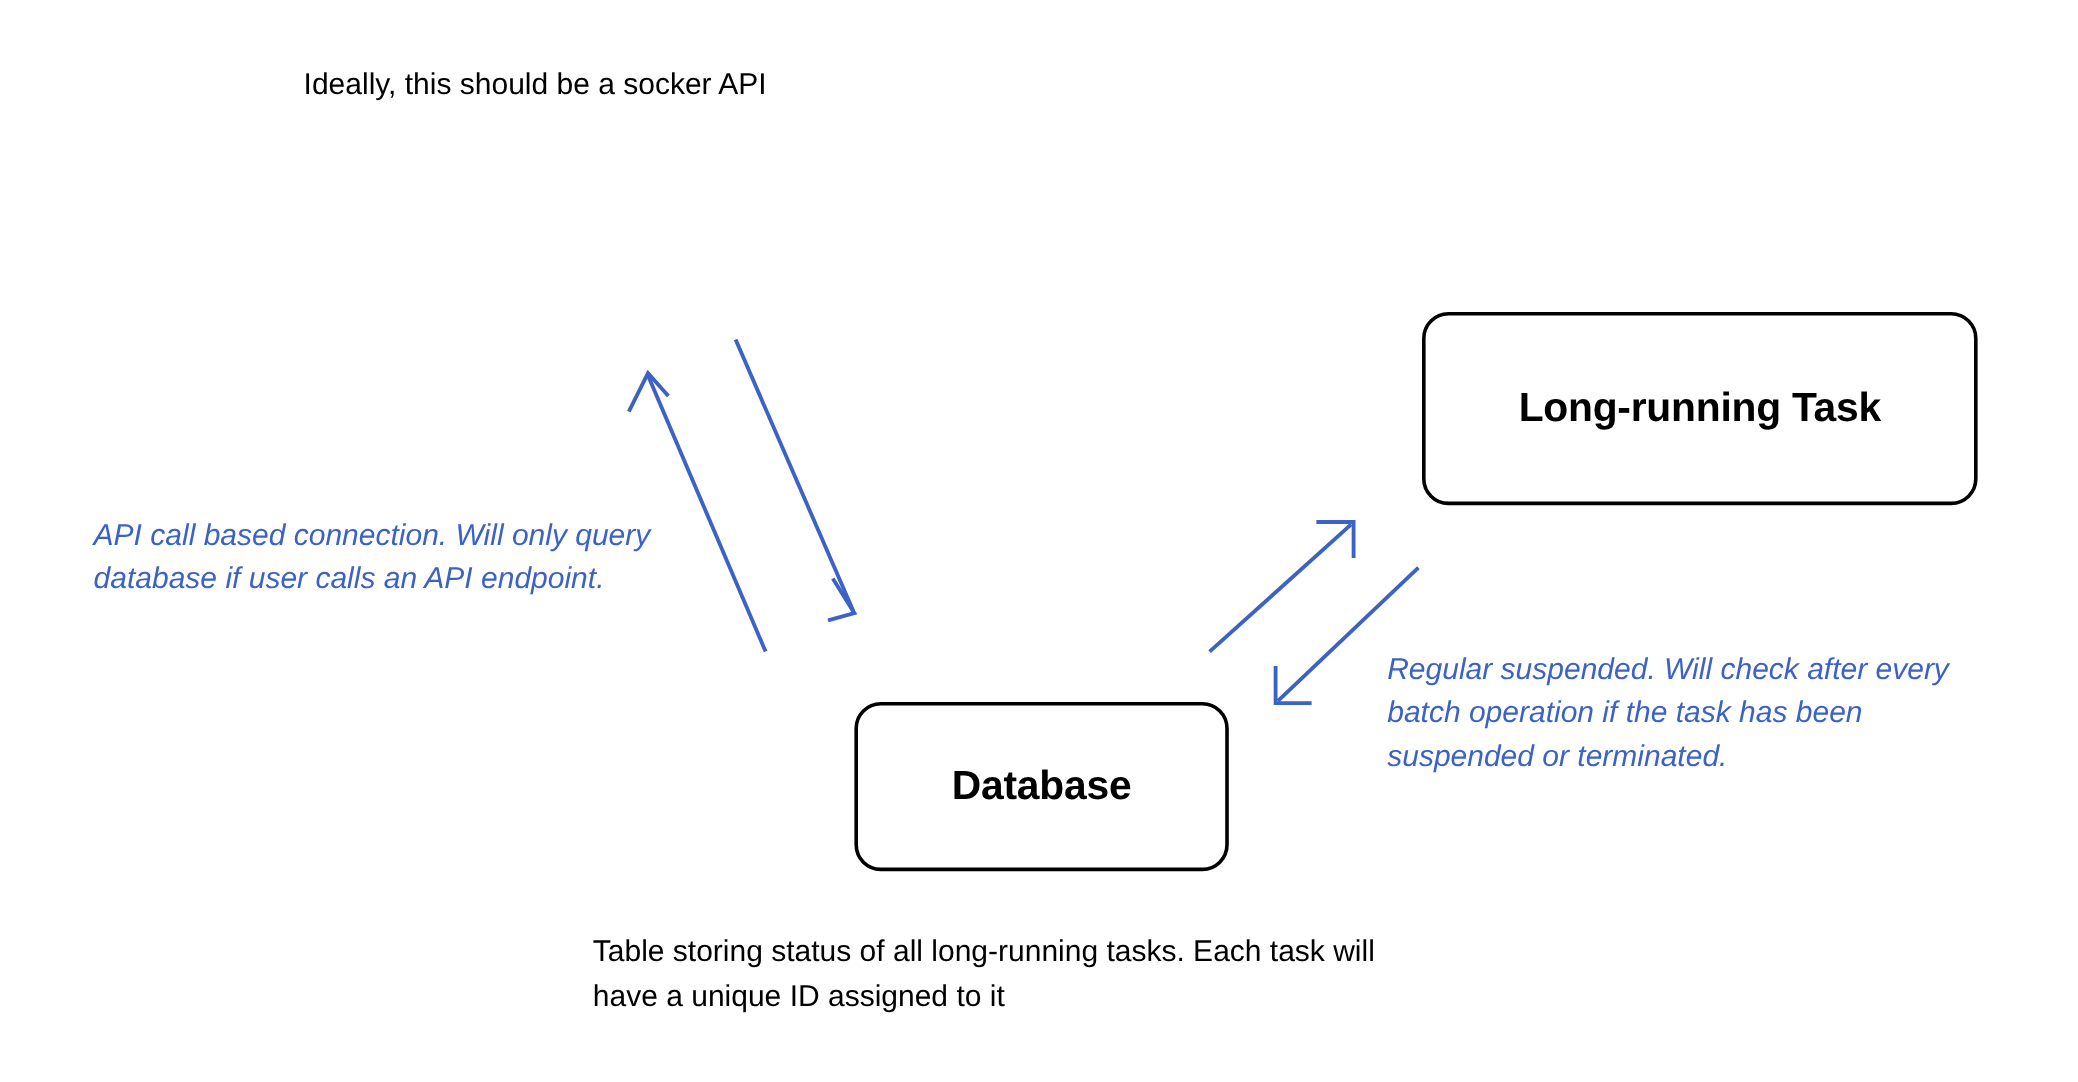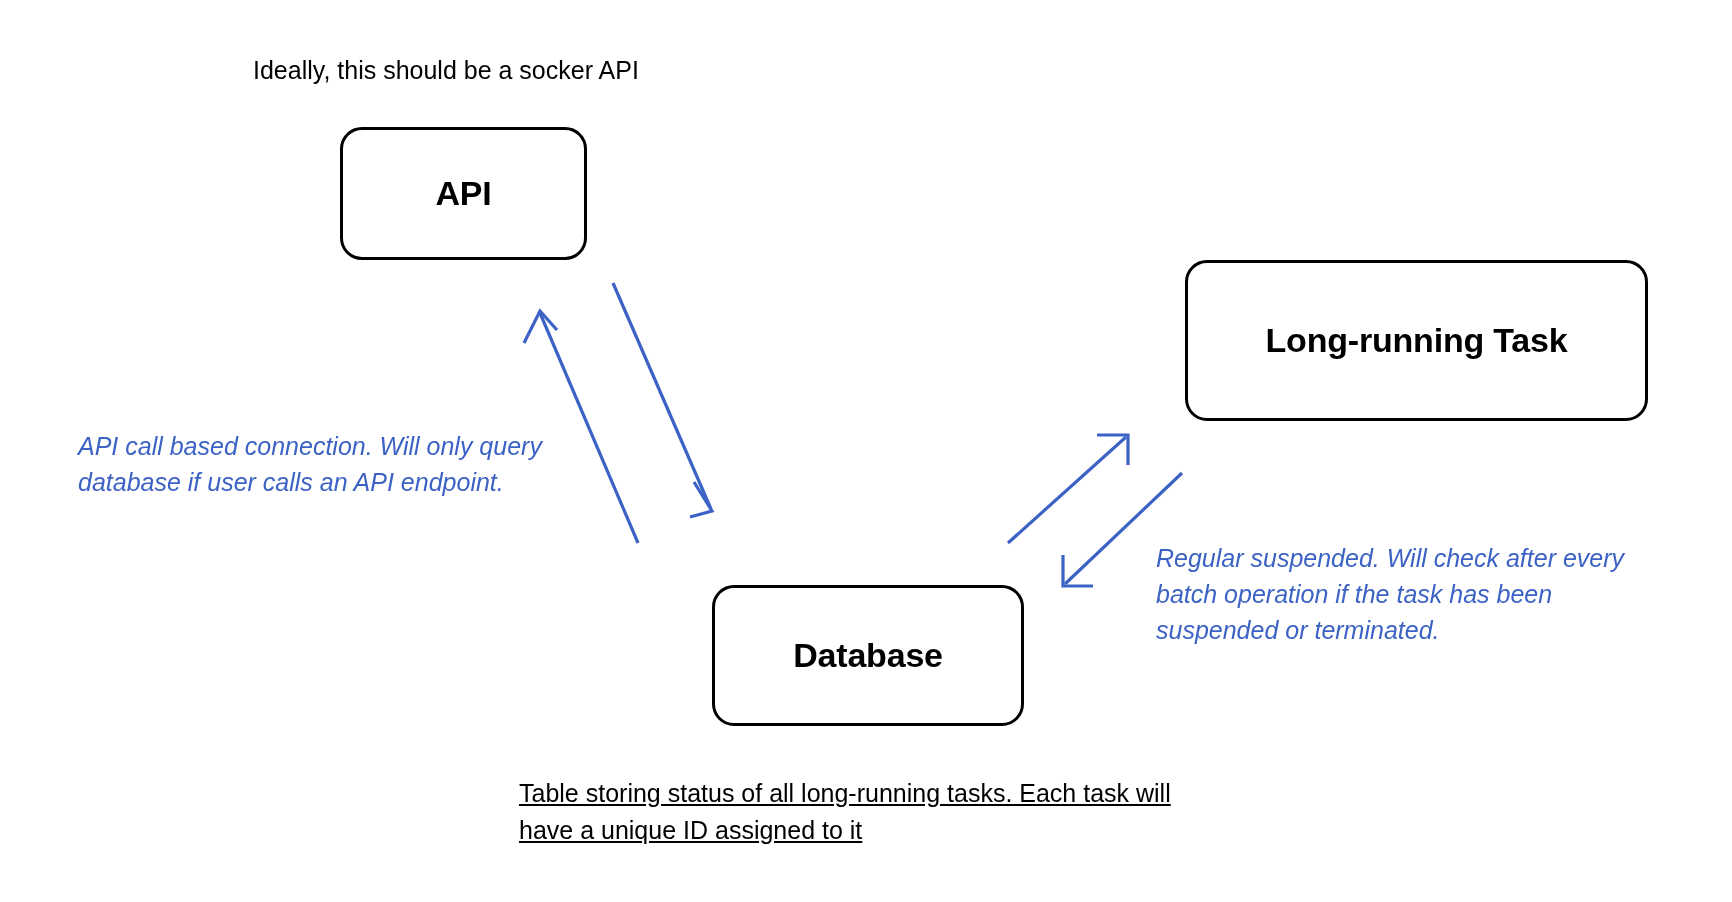--- a/index.html
+++ b/index.html
@@ -61,24 +61,23 @@
     font-size: 25px;
     color: #000000;
     line-height: 37px;
     white-space: pre-line;
   }
   #note-top {
     left: 253px;
     top: 52px;
   }
   #note-bottom {
-    left: 519px;
+    left: 494px;
     top: 775px;
     width: 700px;
-    text-decoration: underline;
   }
   .blue-note {
     position: absolute;
     font-family: "Liberation Sans", sans-serif;
     font-style: italic;
     font-size: 25px;
     color: #3b62c4;
     line-height: 36px;
   }
   .blue-note .lead {
@@ -129,23 +128,20 @@
 
       <g>
         <line x1="1182" y1="473" x2="1065" y2="584"></line>
         <polyline points="1063,555 1063,586 1093,586" fill="none"></polyline>
       </g>
     </g>
   </svg>
 
   <div class="plain-note" id="note-top">Ideally, this should be a socker API</div>
 
-  <div class="node" id="node-api">
-    <span class="node-label">API</span>
-  </div>
 
   <div class="node" id="node-task">
     <span class="node-label">Long-running Task</span>
   </div>
 
   <div class="node" id="node-database">
     <span class="node-label">Database</span>
   </div>
 
   <div class="blue-note" id="note-left">

